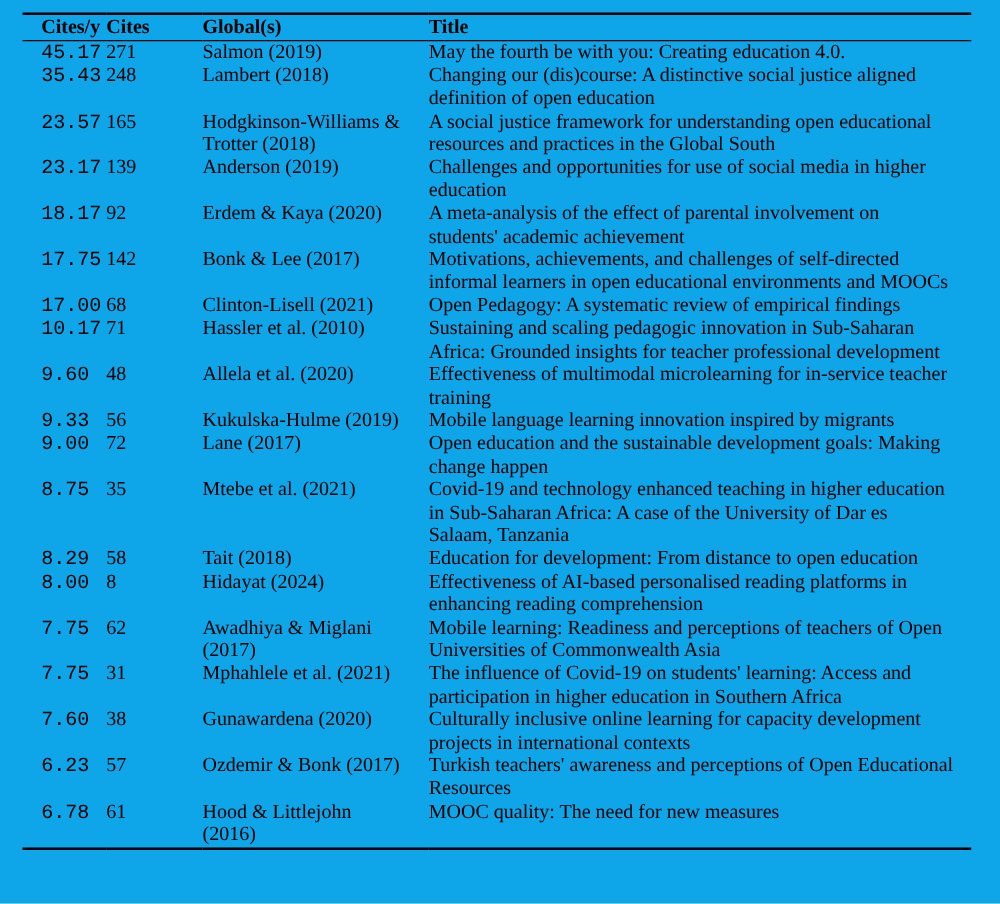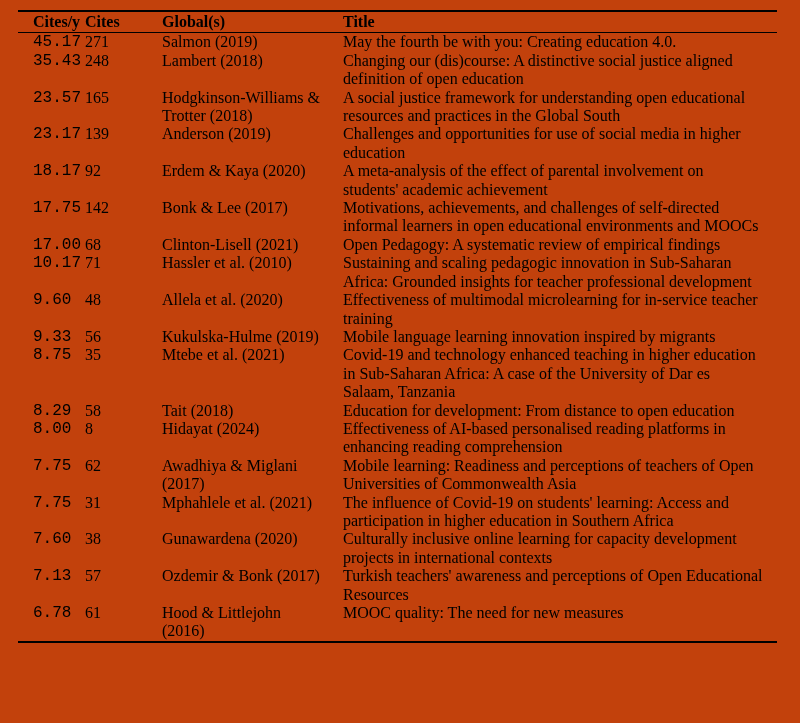--- a/index.html
+++ b/index.html
@@ -4,21 +4,21 @@
 <style>
   html, body {
     margin: 0;
     padding: 0;
     background: #ffffff;
   }
   .page {
     position: relative;
     width: 800px;
     height: 723px;
-    background: #c2410c;
+    background: #0ea5e9;
     font-family: "Liberation Serif", serif;
     color: #000000;
     overflow: hidden;
   }
   table.cites-table {
     position: absolute;
     left: 18px;
     top: 10px;
     width: 759px;
     border-collapse: collapse;
@@ -132,20 +132,27 @@
           <td>Effectiveness of multimodal microlearning for in-service teacher
 training</td>
         </tr>
         <tr>
           <td>9.33</td>
           <td>56</td>
           <td>Kukulska-Hulme (2019)</td>
           <td>Mobile language learning innovation inspired by migrants</td>
         </tr>
         <tr>
+          <td>9.00</td>
+          <td>72</td>
+          <td>Lane (2017)</td>
+          <td>Open education and the sustainable development goals: Making
+change happen</td>
+        </tr>
+        <tr>
           <td>8.75</td>
           <td>35</td>
           <td>Mtebe et al. (2021)</td>
           <td>Covid-19 and technology enhanced teaching in higher education
 in Sub-Saharan Africa: A case of the University of Dar es
 Salaam, Tanzania</td>
         </tr>
         <tr>
           <td>8.29</td>
           <td>58</td>
@@ -175,21 +182,21 @@
 participation in higher education in Southern Africa</td>
         </tr>
         <tr>
           <td>7.60</td>
           <td>38</td>
           <td>Gunawardena (2020)</td>
           <td>Culturally inclusive online learning for capacity development
 projects in international contexts</td>
         </tr>
         <tr>
-          <td>7.13</td>
+          <td>6.23</td>
           <td>57</td>
           <td>Ozdemir &amp; Bonk (2017)</td>
           <td>Turkish teachers' awareness and perceptions of Open Educational
 Resources</td>
         </tr>
         <tr>
           <td>6.78</td>
           <td>61</td>
           <td>Hood &amp; Littlejohn
 (2016)</td>

